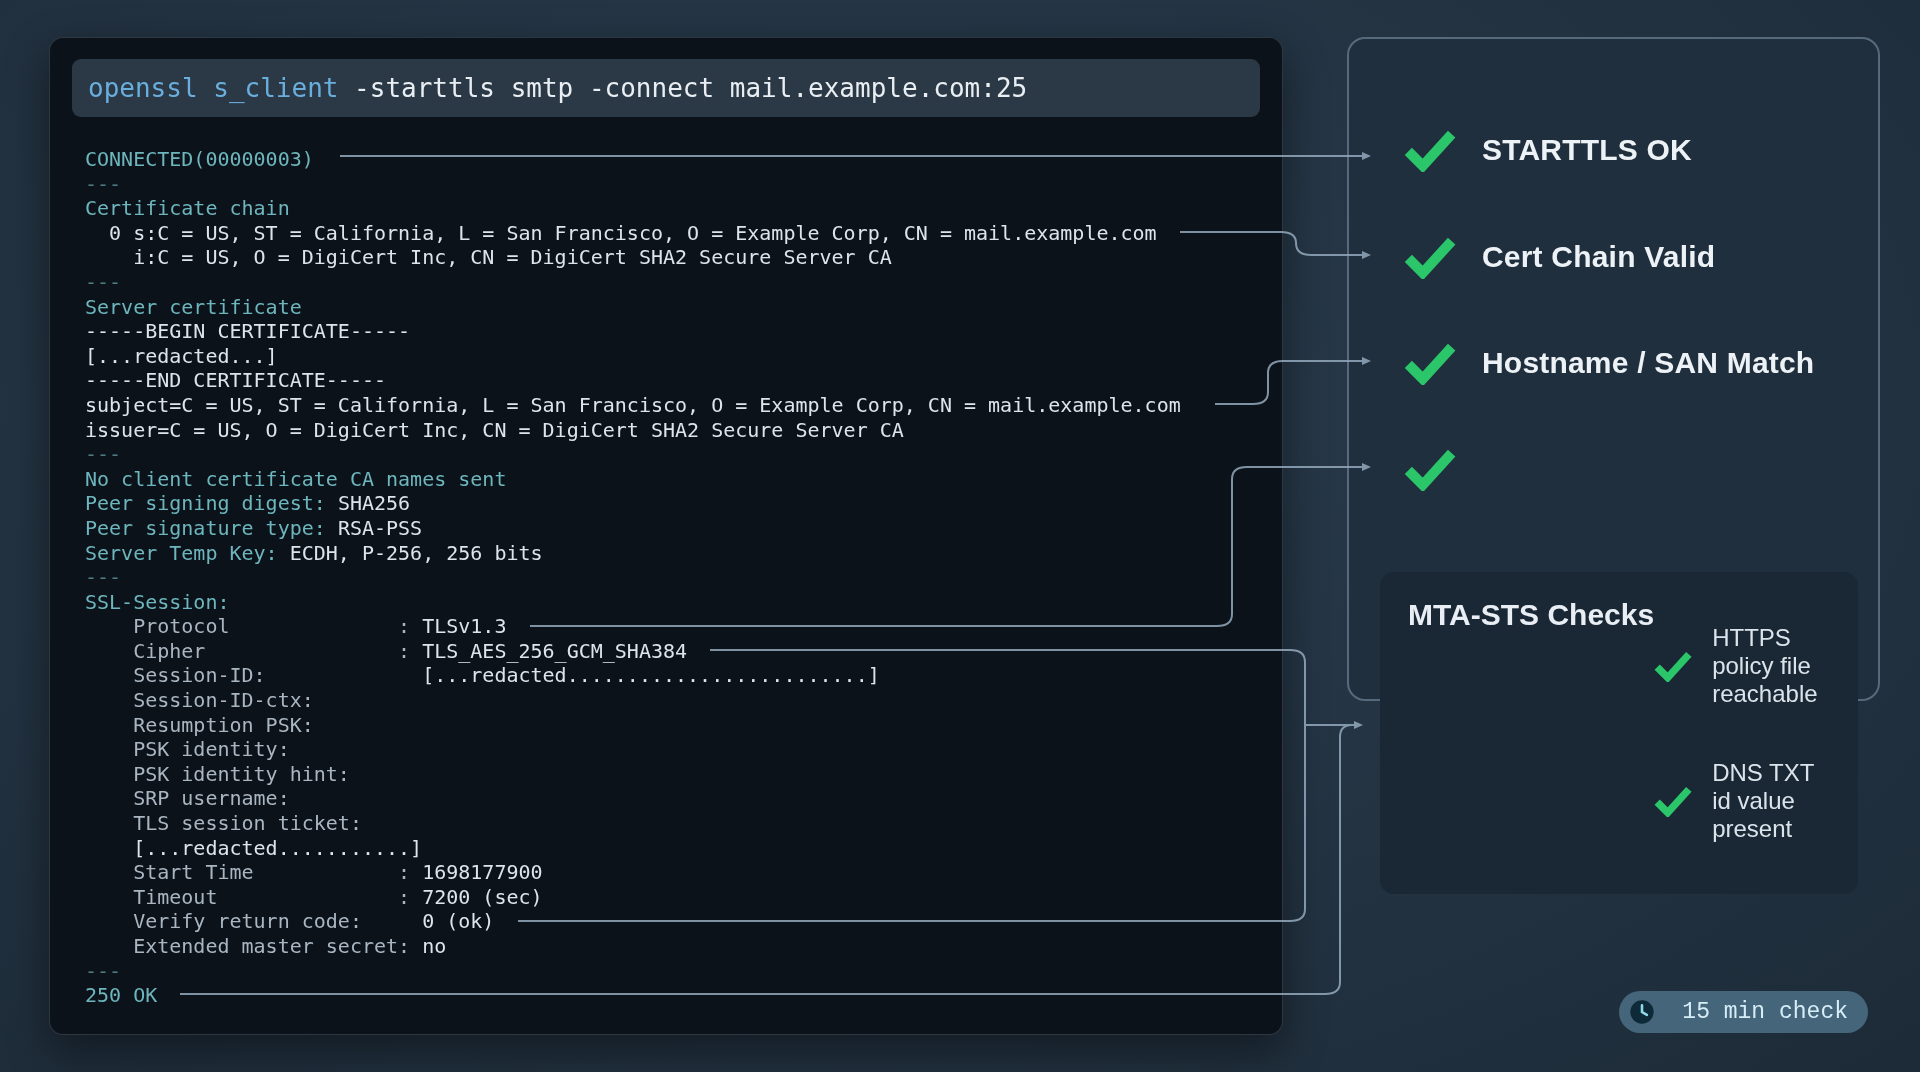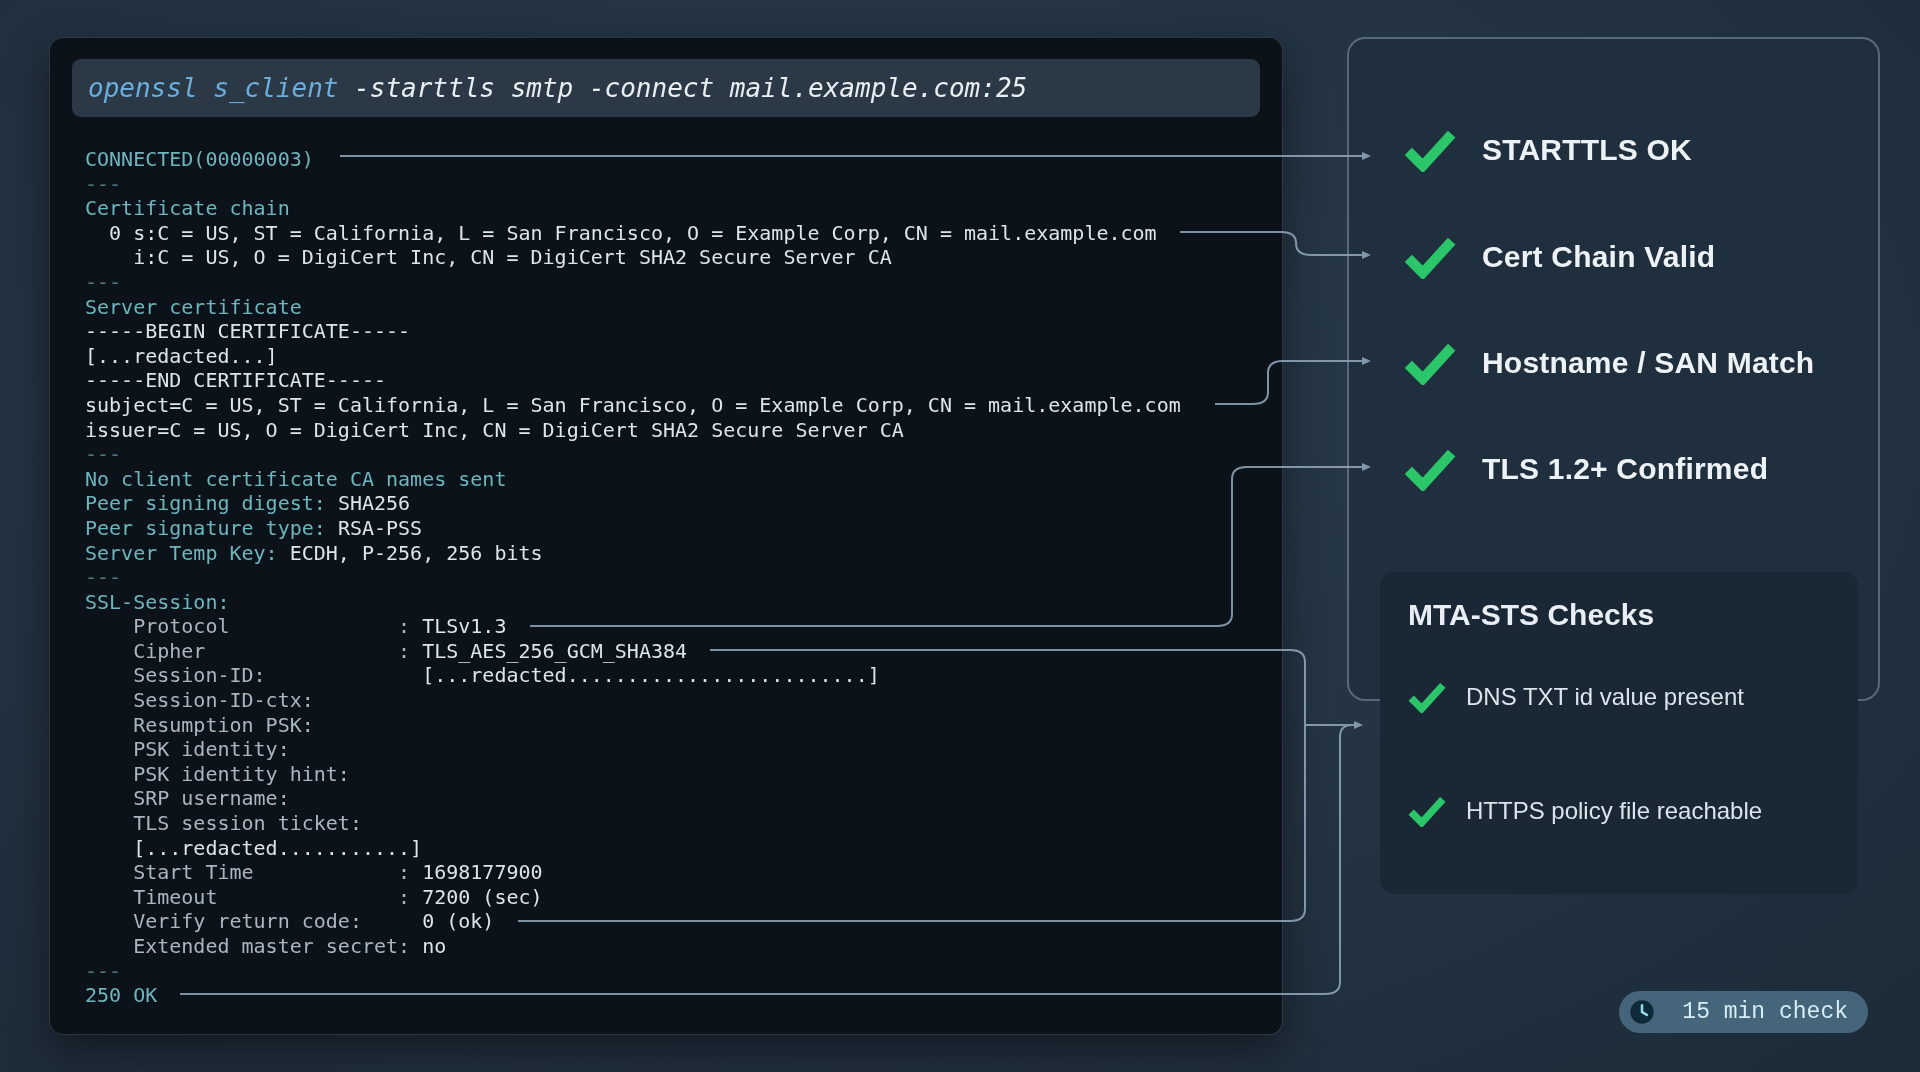--- a/index.html
+++ b/index.html
@@ -13,21 +13,21 @@
   
   .terminal {
     position:absolute; left:49px; top:37px; width:1234px; height:998px;
     background:#0c1219; border:1px solid rgba(130,150,170,.28); border-radius:14px;
     box-shadow:0 16px 44px rgba(0,0,0,.45); overflow:hidden; z-index:1;
   }
   .cmdbar {
     position:absolute; left:22px; right:22px; top:21px; height:58px;
     background:#2b3946; border-radius:9px;
     display:flex; align-items:center; padding:0 16px;
-    font-family:"DejaVu Sans Mono", monospace; font-size:26px; white-space:pre;font-style:italic;
+    font-family:"DejaVu Sans Mono", monospace; font-size:26px; white-space:pre;
   }
   .cmd-hl  { color:#6aaede; }
   .cmd-rest{ color:#e9eef3; }
   .term-body {
     position:absolute; left:35px; top:109px; right:6px;
     font-family:"DejaVu Sans Mono", monospace; font-size:20px; line-height:24.6px;
     white-space:pre;
   }
   .term-line { height:24.6px; }
   .c-teal { color:#6db6bd;text-align:center; }
@@ -45,21 +45,21 @@
     background:#202f3d; z-index:2;
   }
   .check-row { position:absolute; left:55px; display:flex; align-items:center; gap:26px; height:60px; }
   .tick-lg { width:52px; height:44px; flex:0 0 auto; }
   .tick-sm { width:38px; height:32px; flex:0 0 auto; }
   .check-label { font-size:30px; font-weight:600; color:#edf2f6; letter-spacing:.2px; }
 
   .mta-box {
     position:absolute; left:31px; top:533px; width:478px; height:322px;
     background:#1a2835; border-radius:14px; padding:26px 28px;
-    display:flex; flex-direction:column;
+    display:flex; flex-direction:row;
   }
   .mta-title { font-size:30px; font-weight:700; color:#e9eef4; margin-bottom:8px; }
   .mta-items { flex:1; display:flex; flex-direction:column; justify-content:space-around; }
   .mta-item  { display:flex; align-items:center; gap:20px; }
   .mta-label { font-size:24px; color:#dce4eb; }
 
   
   .badge {
     position:absolute; right:52px; top:991px; height:42px; border-radius:21px;
     background:#44657a; display:flex; align-items:center; gap:26px; padding:0 20px 0 9px;
@@ -96,37 +96,36 @@
         <div class="check-row" style="top: 294px;">
           <svg viewBox="0 0 36 30" class="tick-lg">
             <polyline points="3,16 13,26 33,4" fill="none" stroke="#2bc56a" stroke-width="7"></polyline>
           </svg>
           <span class="check-label">Hostname / SAN Match</span>
         </div>
         <div class="check-row" style="top: 400px;">
           <svg viewBox="0 0 36 30" class="tick-lg">
             <polyline points="3,16 13,26 33,4" fill="none" stroke="#2bc56a" stroke-width="7"></polyline>
           </svg>
-          <span class="check-label">TLS 1.2+ Confirmed</span>
         </div>
       </div>
     <div class="mta-box">
       <div class="mta-title">MTA-STS Checks</div>
       <div class="mta-items" id="mta-items">
           <div class="mta-item">
             <svg viewBox="0 0 36 30" class="tick-sm">
               <polyline points="3,16 13,26 33,4" fill="none" stroke="#2bc56a" stroke-width="7"></polyline>
             </svg>
-            <span class="mta-label">DNS TXT id value present</span>
+            <span class="mta-label">HTTPS policy file reachable</span>
           </div>
           <div class="mta-item">
             <svg viewBox="0 0 36 30" class="tick-sm">
               <polyline points="3,16 13,26 33,4" fill="none" stroke="#2bc56a" stroke-width="7"></polyline>
             </svg>
-            <span class="mta-label">HTTPS policy file reachable</span>
+            <span class="mta-label">DNS TXT id value present</span>
           </div>
         </div>
     </div>
   </div>
 
   <div class="badge">
     <svg class="clock" viewBox="0 0 24 24">
       <circle cx="12" cy="12" r="10" fill="#0e2a39"></circle>
       <path d="M12 6.2 V12 L16.2 14.4" stroke="#8fd9ea" stroke-width="2.2" fill="none" stroke-linecap="round"></path>
     </svg>

